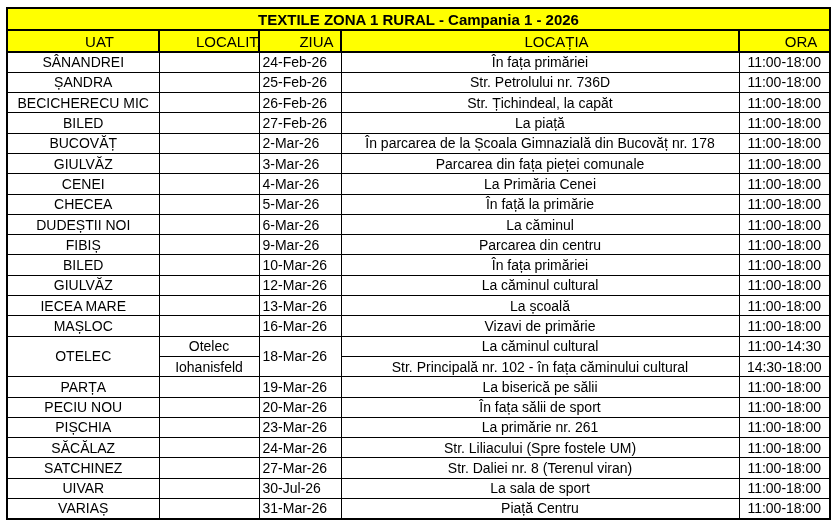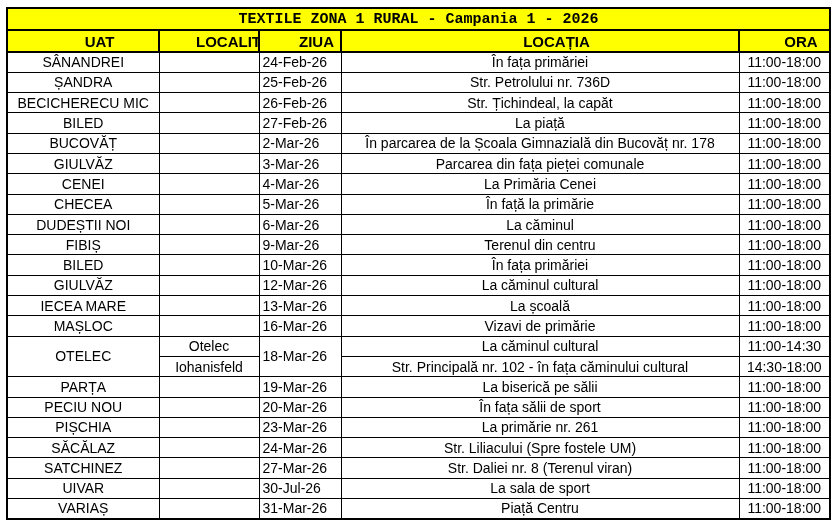--- a/index.html
+++ b/index.html
@@ -23,26 +23,25 @@
     white-space: nowrap;
     color: #000000;
   }
   tr.title-row th {
     background: #ffff00;
     border: 2px solid #000000;
     font-weight: bold;
     font-size: 15px;
     height: 22px;
     text-align: center;
-    font-family: Liberation Mono, monospace;
   }
   tr.header-row th {
     background: #ffff00;
     border: 2px solid #000000;
-    font-weight: bold;
+    font-weight: normal;
     font-size: 15px;
     height: 22px;
     text-align: center;
     padding-left: 36px;
   }
   tr.data-row td {
     font-size: 14px;
     height: 20.3px;
     text-align: center;
     background: #ffffff;
@@ -134,21 +133,21 @@
         <td class="col-uat">DUDEȘTII NOI</td>
         <td class="col-localitate"></td>
         <td class="col-ziua">6-Mar-26</td>
         <td class="col-locatia">La căminul</td>
         <td class="col-ora">11:00-18:00</td>
       </tr>
       <tr class="data-row">
         <td class="col-uat">FIBIȘ</td>
         <td class="col-localitate"></td>
         <td class="col-ziua">9-Mar-26</td>
-        <td class="col-locatia">Terenul din centru</td>
+        <td class="col-locatia">Parcarea din centru</td>
         <td class="col-ora">11:00-18:00</td>
       </tr>
       <tr class="data-row">
         <td class="col-uat">BILED</td>
         <td class="col-localitate"></td>
         <td class="col-ziua">10-Mar-26</td>
         <td class="col-locatia">În fața primăriei</td>
         <td class="col-ora">11:00-18:00</td>
       </tr>
       <tr class="data-row">

